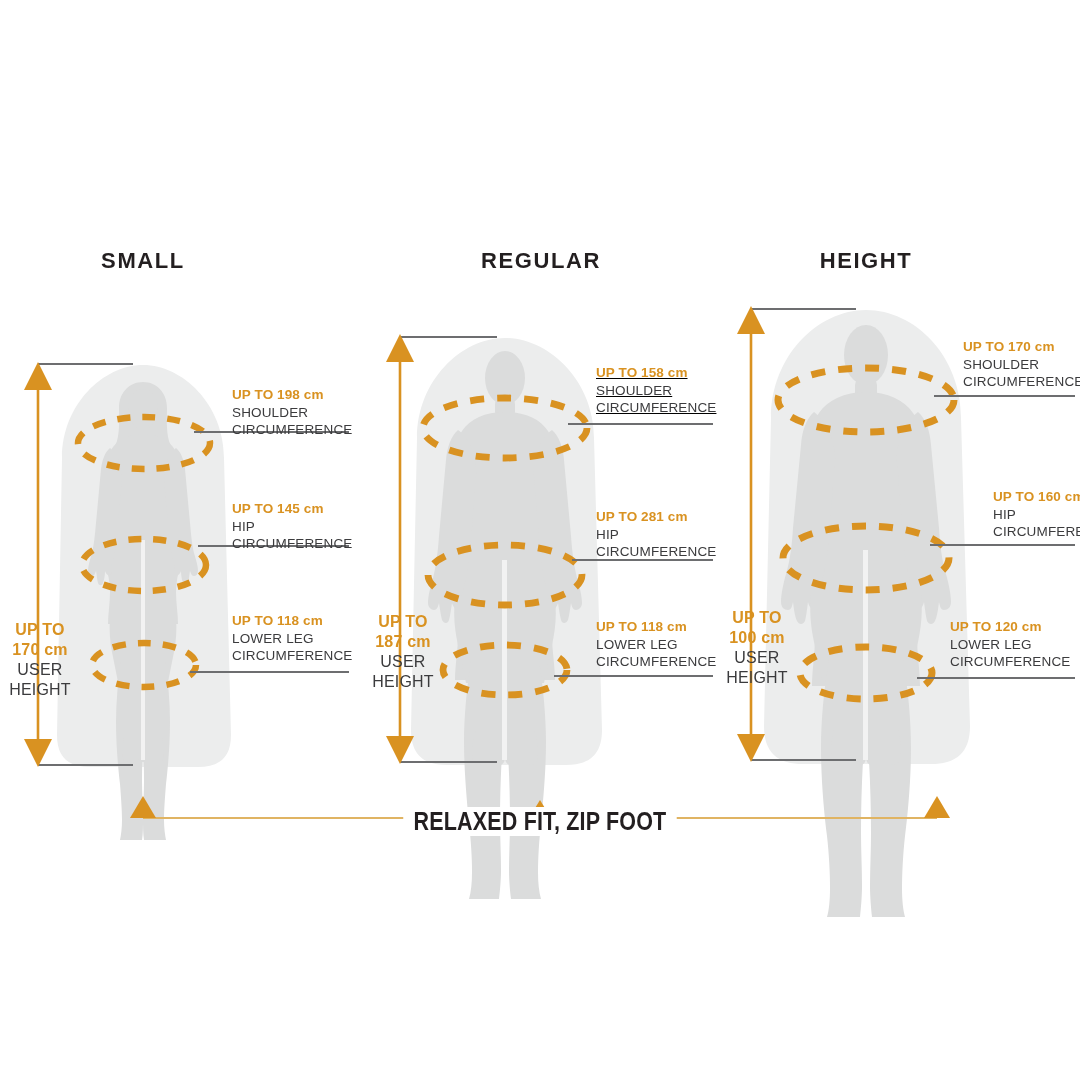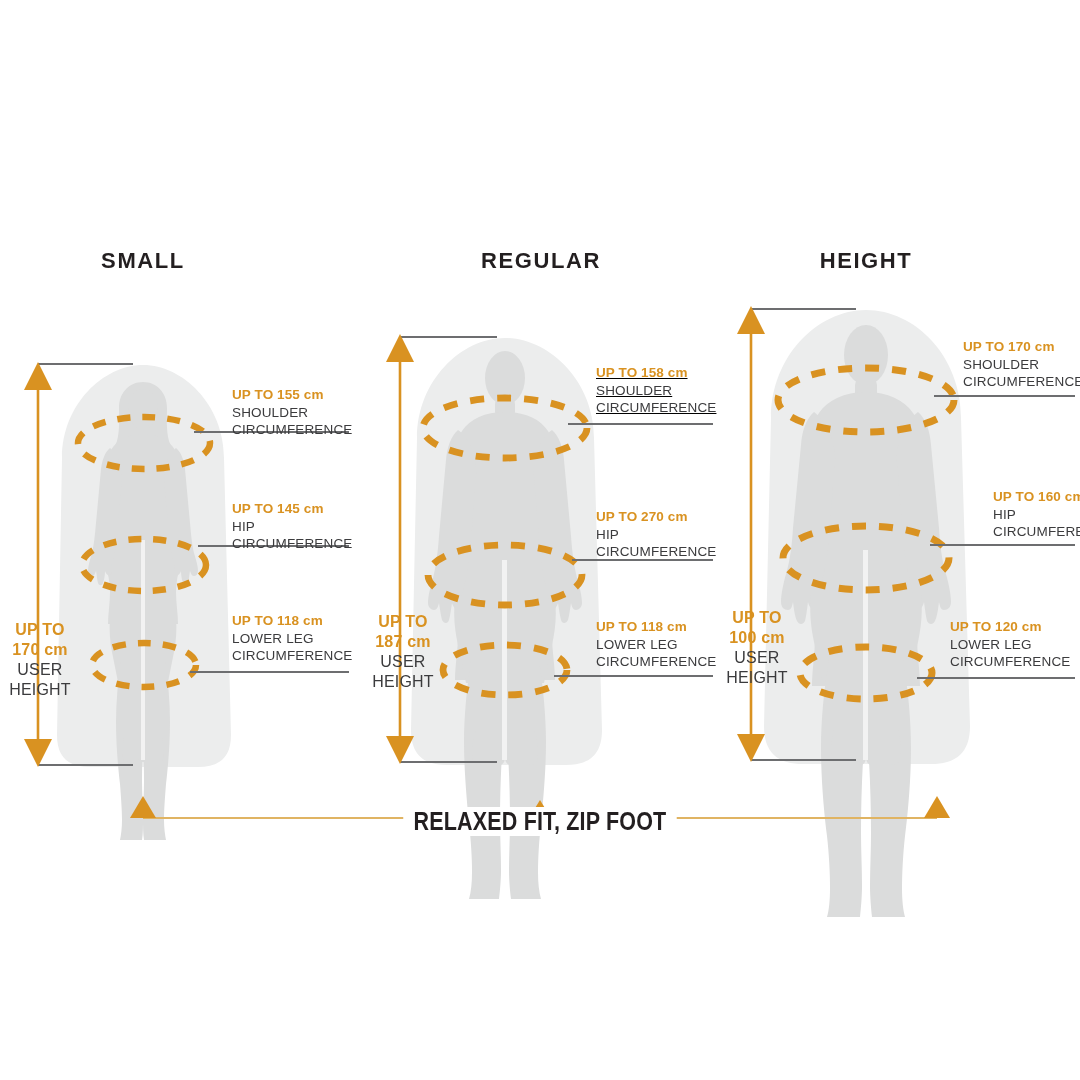--- a/index.html
+++ b/index.html
@@ -316,21 +316,21 @@
       <line x1="143" y1="818" x2="937" y2="818" stroke="#e0b463" stroke-width="2.2"></line>
       <line x1="143" y1="818" x2="143" y2="806" stroke="#e0b463" stroke-width="2.2"></line>
       <line x1="937" y1="818" x2="937" y2="806" stroke="#e0b463" stroke-width="2.2"></line>
       <polygon points="143,796 130,818 156,818" fill="#d99221"></polygon>
       <polygon points="937,796 924,818 950,818" fill="#d99221"></polygon>
       <polygon points="540,800 529,818 551,818" fill="#d99221"></polygon>
     </g>
   </svg>
 
   <div class="callout" style="left:232px;top:386px;">
-    <span class="val">UP TO 155 cm</span>
+    <span class="val">UP TO 198 cm</span>
     <span class="l1">SHOULDER</span>
     <span class="l2">CIRCUMFERENCE</span>
   </div>
   <div class="callout" style="left:232px;top:500px;">
     <span class="val">UP TO 145 cm</span>
     <span class="l1">HIP</span>
     <span class="l2">CIRCUMFERENCE</span>
   </div>
   <div class="callout" style="left:232px;top:612px;">
     <span class="val">UP TO 118 cm</span>
@@ -343,21 +343,21 @@
     <span class="hu">USER</span>
     <span class="hu">HEIGHT</span>
   </div>
 
   <div class="callout" style="left:596px;top:364px;text-decoration:underline;">
     <span class="val">UP TO 158 cm</span>
     <span class="l1">SHOULDER</span>
     <span class="l2">CIRCUMFERENCE</span>
   </div>
   <div class="callout" style="left:596px;top:508px;">
-    <span class="val">UP TO 270 cm</span>
+    <span class="val">UP TO 281 cm</span>
     <span class="l1">HIP</span>
     <span class="l2">CIRCUMFERENCE</span>
   </div>
   <div class="callout" style="left:596px;top:618px;">
     <span class="val">UP TO 118 cm</span>
     <span class="l1">LOWER LEG</span>
     <span class="l2">CIRCUMFERENCE</span>
   </div>
   <div class="height-label" style="left:403px;top:612px;">
     <span class="hv">UP TO</span>

